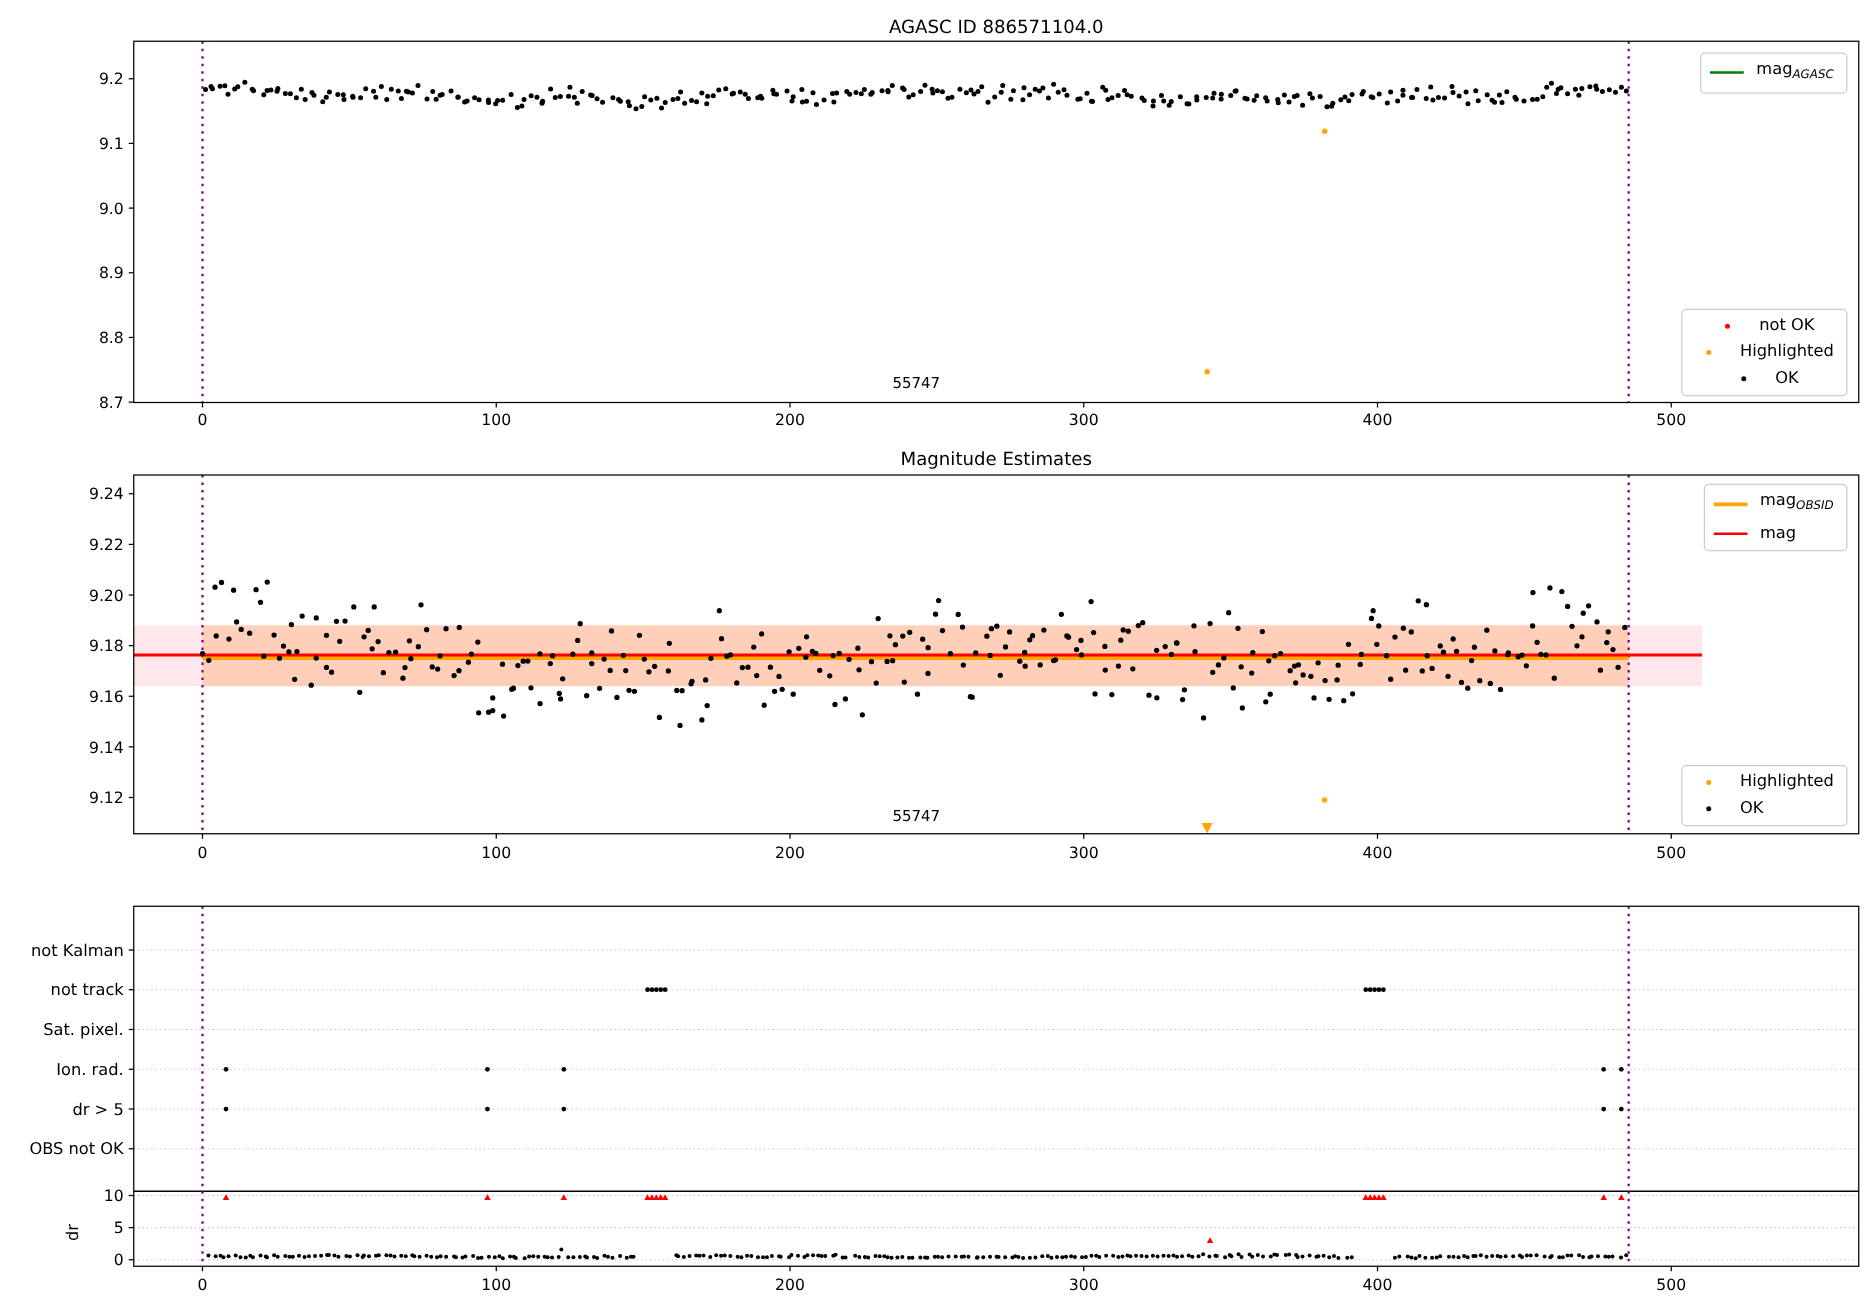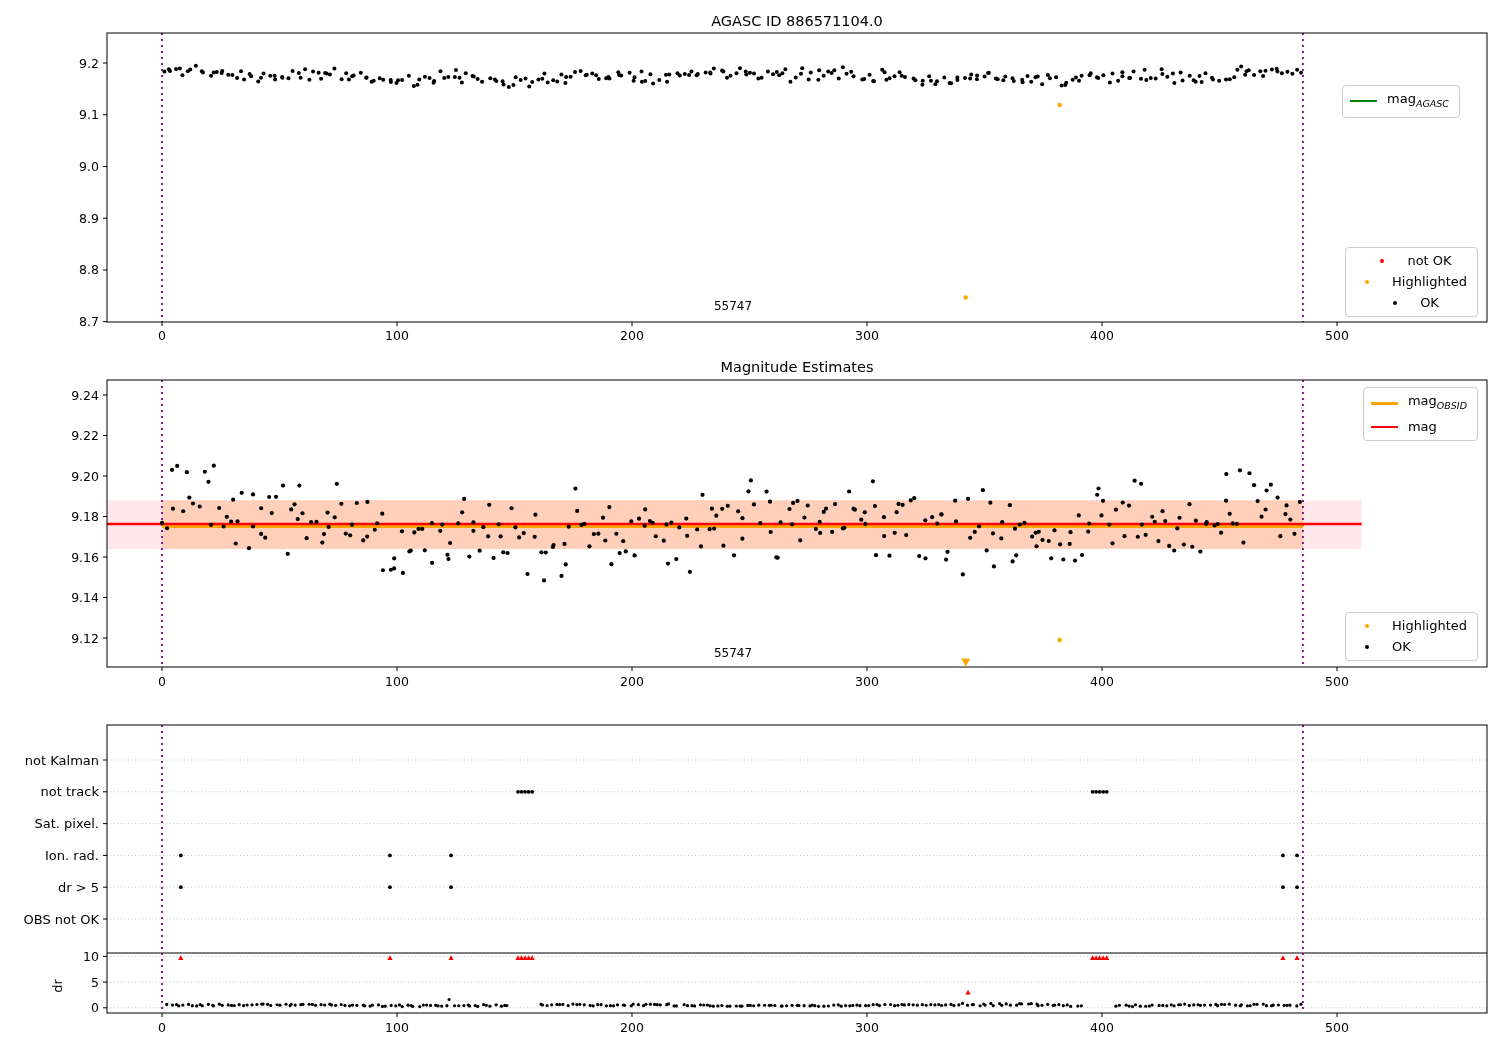--- a/index.html
+++ b/index.html
@@ -1039,21 +1039,21 @@
 
     <text class="plot-title" x="797" y="26" text-anchor="middle">AGASC ID 886571104.0</text>
     <text class="plot-title" x="797" y="372" text-anchor="middle">Magnitude Estimates</text>
 
     <text class="annot" x="733" y="310" text-anchor="middle">55747</text>
     <text class="annot" x="733" y="657" text-anchor="middle">55747</text>
 
     <text class="cat-label" x="62" y="986" text-anchor="middle" transform="rotate(-90 62 986)">dr</text>
   </svg>
 
-  <div class="legend" id="leg-p1-top" style="top:42px; right:40px;margin-top:43px;">
+  <div class="legend" id="leg-p1-top" style="top:42px; right:22px;">
       <div class="legend-item">
         <div class="legend-line" style="border-top: 2px solid rgb(0, 128, 0);"></div>
         <span class="legend-label">mag<sub>AGASC</sub></span>
       </div>
     </div>
   <div class="legend" id="leg-p1-bot" style="top:247px; right:22px;align-items:center;">
       <div class="legend-item">
         <div class="legend-dot" style="background: rgb(255, 0, 0);"></div>
         <span class="legend-label">not OK</span>
       </div>

